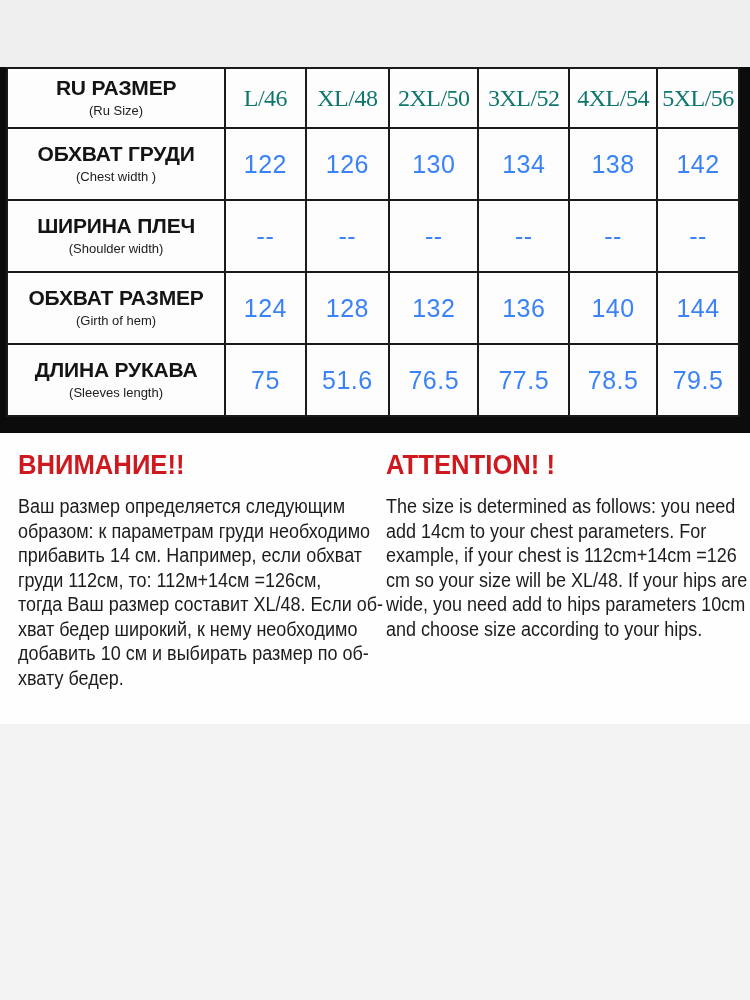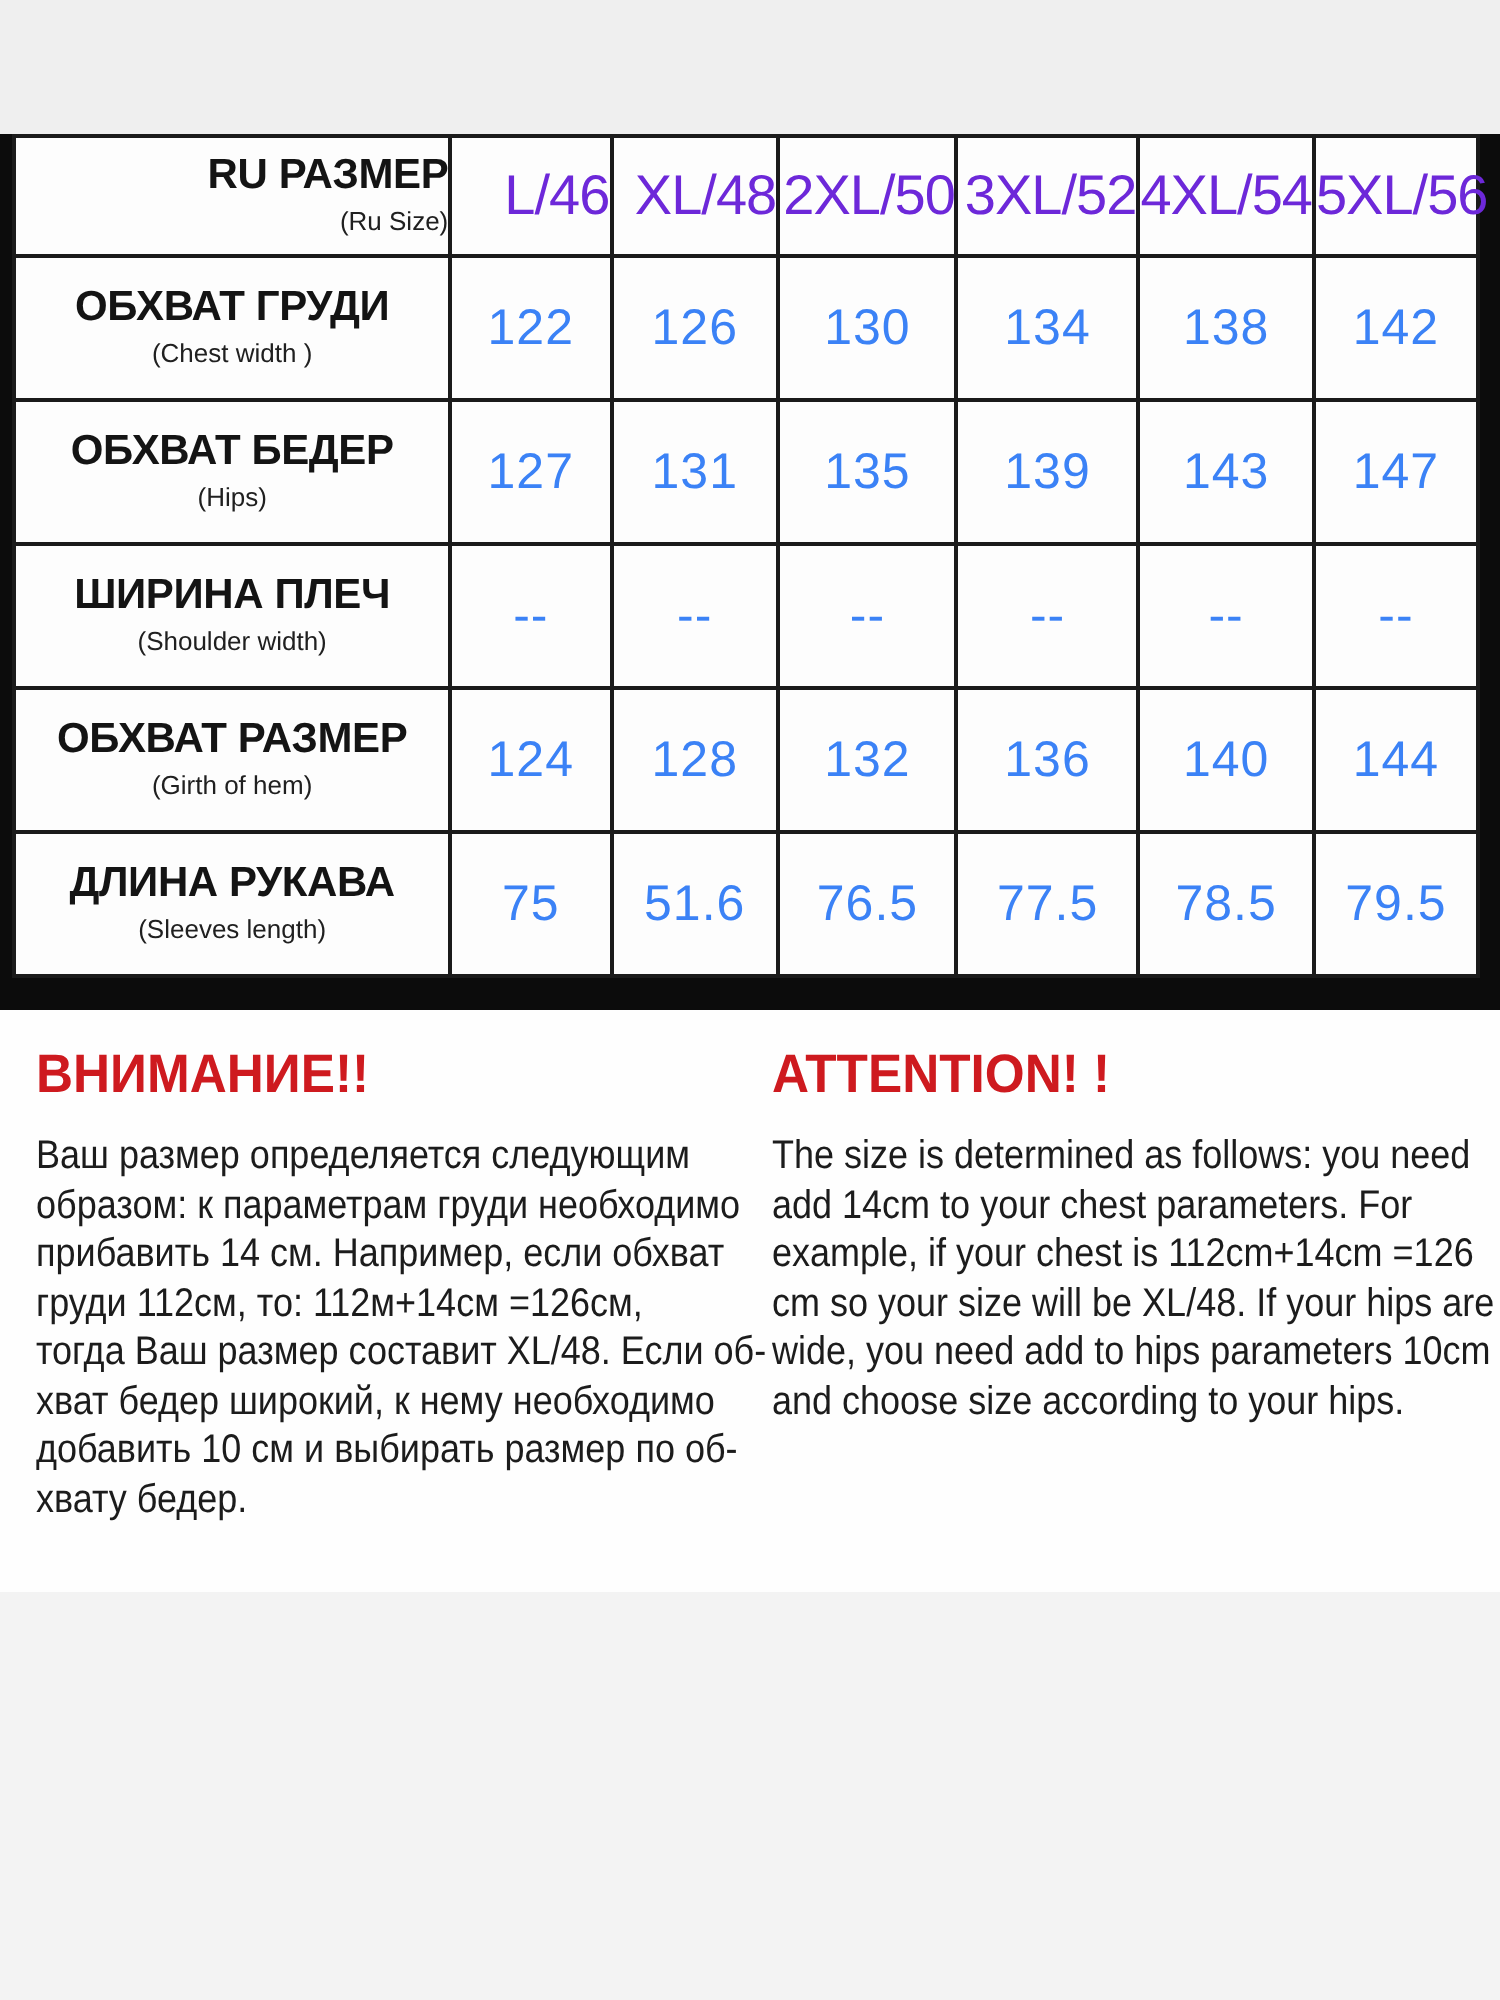--- a/index.html
+++ b/index.html
@@ -17,25 +17,25 @@
     flex:none;background:#0c0c0c;
     padding:0 10px 16px 6px;box-sizing:border-box;
   }
   table.size-table{
     width:100%;border-collapse:collapse;table-layout:fixed;background:#fdfdfd;
   }
   table.size-table th, table.size-table td{
     border:2px solid #1b1b1b;background:#fdfdfd;
     text-align:center;vertical-align:middle;padding:0;font-weight:normal;
   }
-  tr.header-row th{height:58px;text-align:right;}
+  tr.header-row th{height:58px;}
   tr.data-row th, tr.data-row td{height:70px;}
   .label-title{font-size:21px;font-weight:bold;color:#141414;letter-spacing:-0.2px;line-height:24px;}
   .label-sub{font-size:13px;color:#202020;line-height:20px;margin-top:1px;}
-  .size-col{font-size:28px;color:#6d28d9;letter-spacing:-0.5px;}
+  .size-col{font-size:24px;color:#0f766e;letter-spacing:-0.5px;font-family:Liberation Serif, serif;}
   .value-cell{font-size:25px;color:#3b82f6;letter-spacing:0.5px;}
 
   
   .notes{
     flex:none;height:274px;display:flex;align-items:flex-start;
     padding:17px 20px 0 18px;box-sizing:content-box;background:#fefefe;
   }
   .note-col{flex:none;}
   .note-col.ru{width:352px;}
   .note-col.en{flex:1;padding-left:16px;}
@@ -87,32 +87,20 @@
             <th>
               <div class="label-title">ОБХВАТ ГРУДИ</div>
               <div class="label-sub">(Chest width )</div>
             </th>
             <td class="value-cell">122</td>
             <td class="value-cell">126</td>
             <td class="value-cell">130</td>
             <td class="value-cell">134</td>
             <td class="value-cell">138</td>
             <td class="value-cell">142</td>
-          </tr>
-          <tr class="data-row">
-            <th>
-              <div class="label-title">ОБХВАТ БЕДЕР</div>
-              <div class="label-sub">(Hips)</div>
-            </th>
-            <td class="value-cell">127</td>
-            <td class="value-cell">131</td>
-            <td class="value-cell">135</td>
-            <td class="value-cell">139</td>
-            <td class="value-cell">143</td>
-            <td class="value-cell">147</td>
           </tr>
           <tr class="data-row">
             <th>
               <div class="label-title">ШИРИНА ПЛЕЧ</div>
               <div class="label-sub">(Shoulder width)</div>
             </th>
             <td class="value-cell">--</td>
             <td class="value-cell">--</td>
             <td class="value-cell">--</td>
             <td class="value-cell">--</td>

